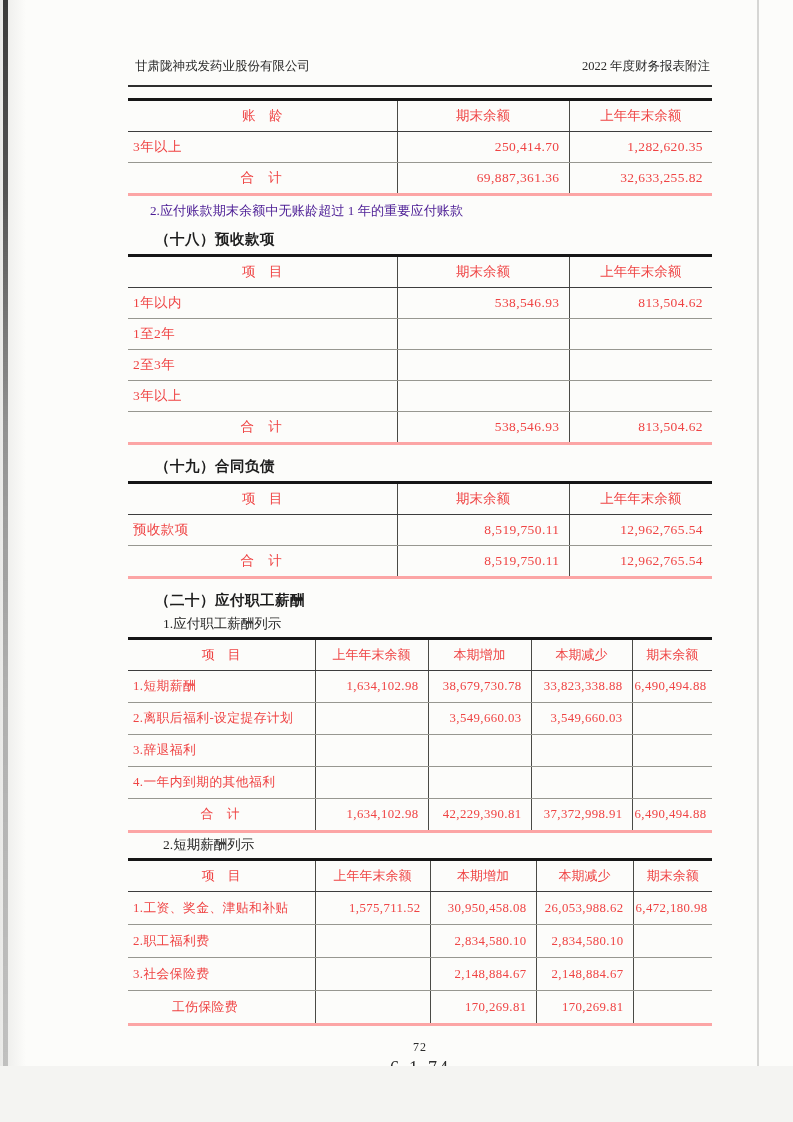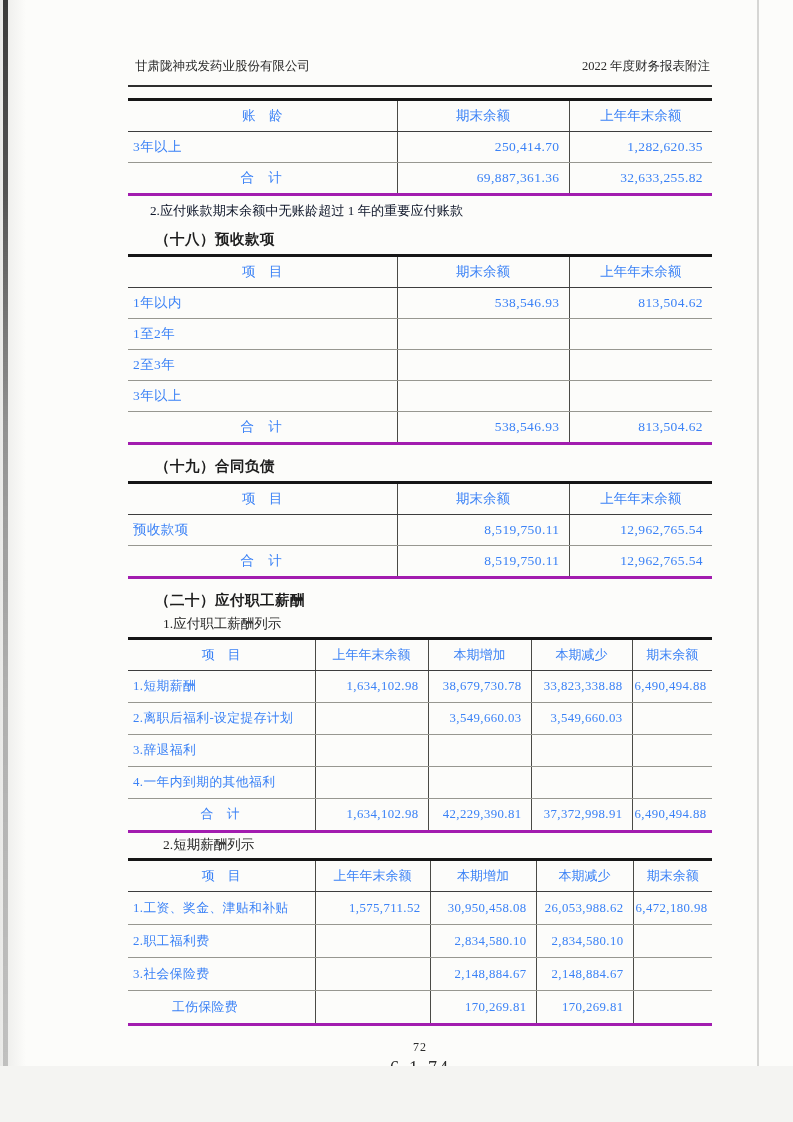--- a/index.html
+++ b/index.html
@@ -38,22 +38,22 @@
   .doc-header {
     display:flex; justify-content:space-between; align-items:flex-end;
     padding:58px 2px 10px 7px;
     border-bottom:2px solid #2e2e2e;
     font-size:12.5px; color:#2b2b2b;
   }
 
   table.fin-table {
     width:100%; border-collapse:collapse; table-layout:fixed;
     border-top:3px solid #161616;
-    border-bottom:3px solid #a21caf;
-    color:#3b82f6;
+    border-bottom:3px solid #fca5a5;
+    color:#ef4444;
   }
   .fin-table th {
     font-weight:normal; text-align:center;
     border-bottom:1.5px solid #3d3d3d;
     font-size:13.5px; height:30px; padding:0 2px;
   }
   .fin-table td {
     border-bottom:1px solid #979790;
     font-size:13.5px; height:30px; padding:0 2px;
     letter-spacing:0.4px;
@@ -69,21 +69,21 @@
   table.t2 { margin-top:5px; }
   table.t3 { margin-top:5px; }
   table.t4 { margin-top:4px; }
   table.t5 { margin-top:4px; }
   .t4 th, .t5 th { font-size:13px; }
   .t4 td { height:31px; font-size:12.8px; }
   .t5 td { height:32px; font-size:12.8px; }
 
   .note-line {
     margin:6px 0 0 22px;
-    font-size:13.2px; color:#0f172a;
+    font-size:13.2px; color:#4c1d95;
   }
   .section-title {
     margin:10px 0 5px 27px;
     font-size:14.5px; font-weight:bold; color:#1d1d1d;
     letter-spacing:0.5px;
   }
   .section-title.s19 { margin-top:12px; }
   .section-title.s20 { margin-top:12px; }
   .sub-title {
     margin:5px 0 4px 35px;

